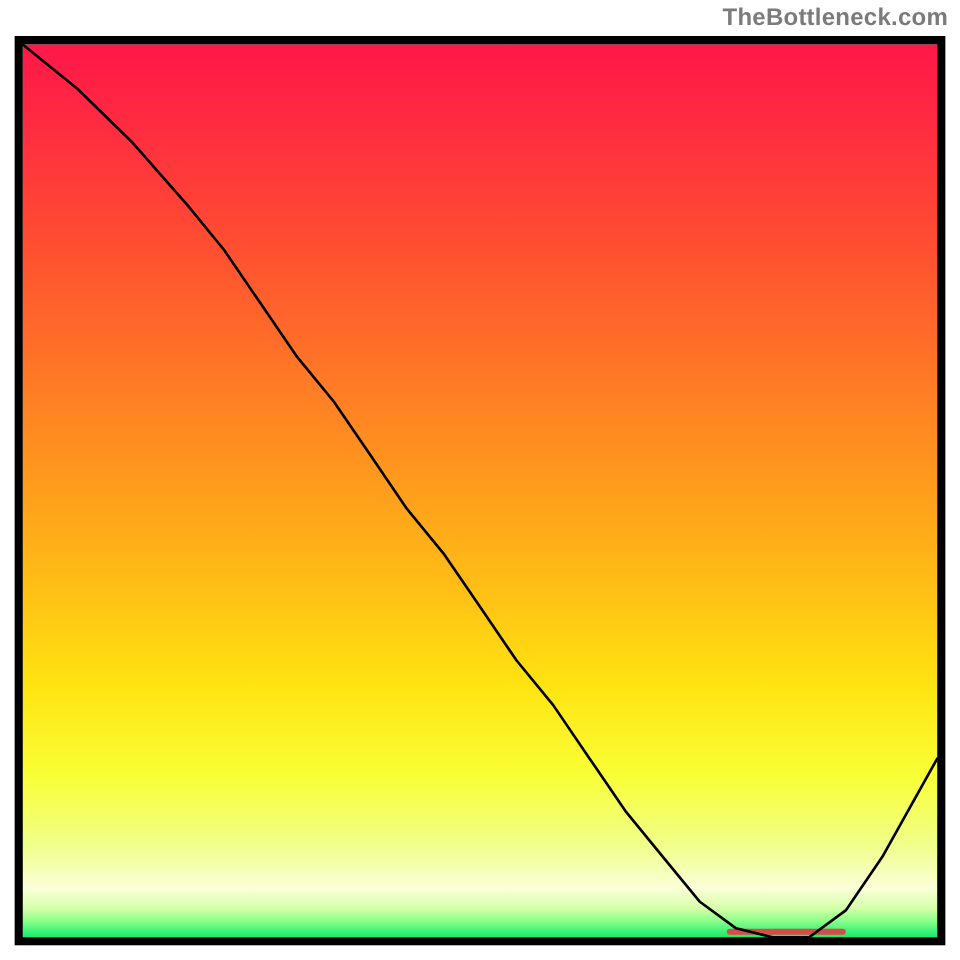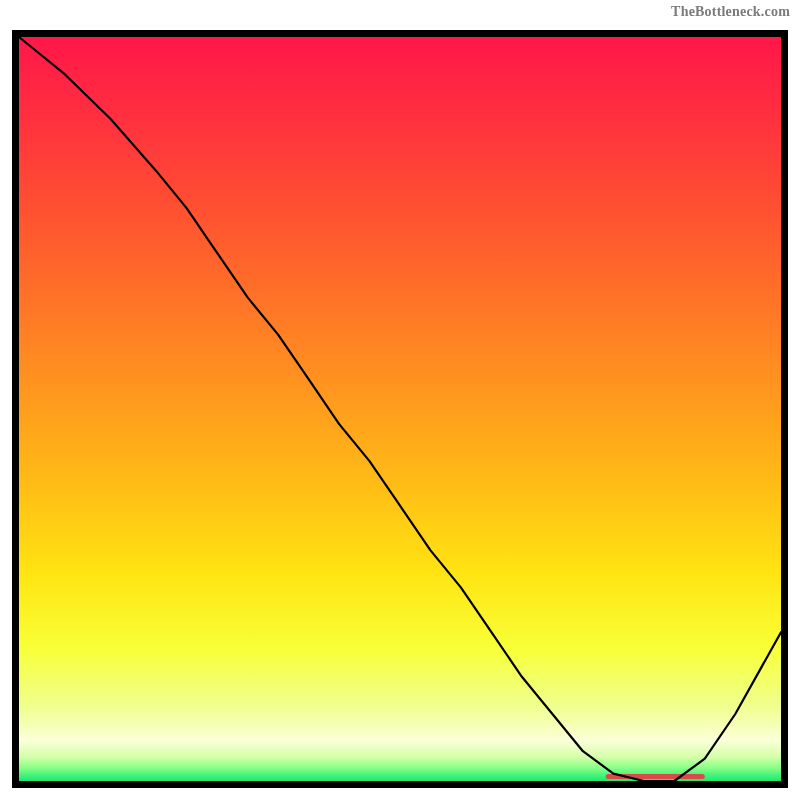--- a/index.html
+++ b/index.html
@@ -13,26 +13,25 @@
   }
   .wrap {
     position: relative;
     width: 800px;
     height: 800px;
   }
   .attribution {
     position: absolute;
     top: 4px;
     right: 10px;
-    font-size: 14px;
+    font-size: 20px;
     font-weight: bold;
     color: #7b7b7b;
     letter-spacing: 0.2px;
     z-index: 5;
-    font-family: Liberation Serif, serif;
   }
   .plot-frame {
     position: absolute;
     left: 12px;
     top: 30px;
     width: 776px;
     height: 758px;
   }
   svg {
     display: block;

